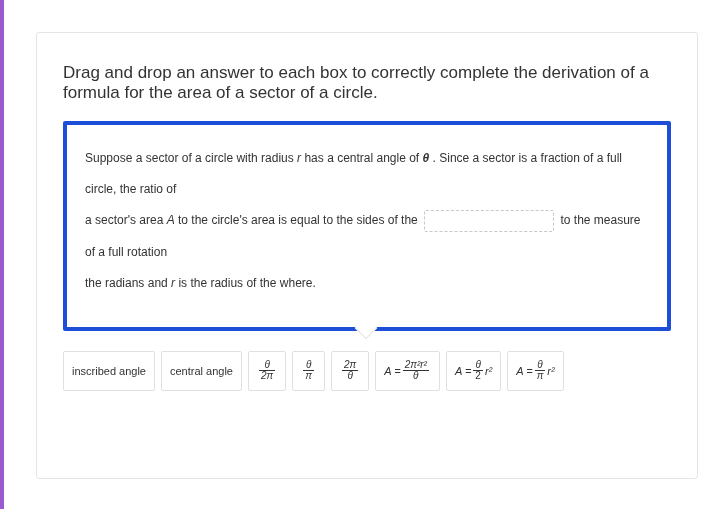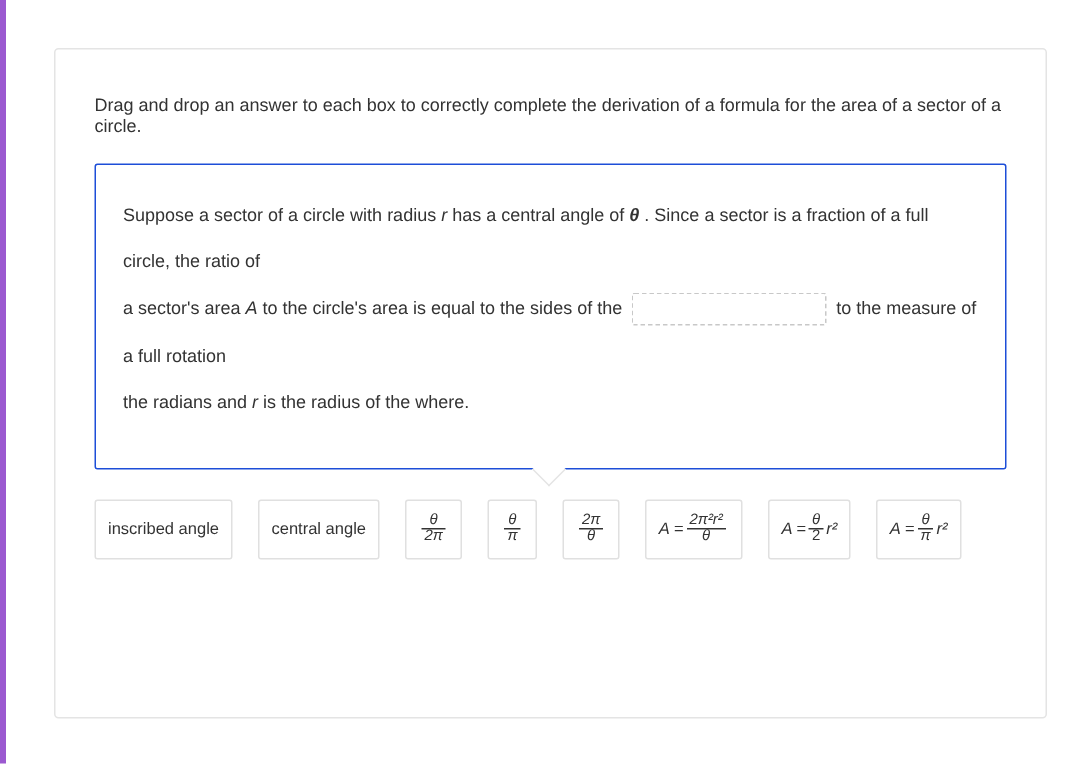--- a/index.html
+++ b/index.html
@@ -22,26 +22,26 @@
     left: 36px;
     top: 32px;
     right: 24px;
     bottom: 30px;
     border: 1px solid #e4e4e4;
     border-radius: 3px;
     padding: 30px 26px 20px 26px;
     background: #fff;
   }
   .prompt {
-    font-size: 12px;
+    font-size: 17px;
     color: #333;
     margin-bottom: 18px;
   }
   .passage-box {
-    border: 1px solid #1d4ed8;
+    border: 4px solid #1d4ed8;
     border-radius: 2px;
     padding: 18px 18px 28px 18px;
     font-size: 12px;
     color: #333;
     line-height: 2.6;
     position: relative;
   }
   .passage-box .line {
     display: block;
   }
@@ -76,21 +76,21 @@
     width: 16px; height: 16px;
     border-right: 1px solid #e4e4e4;
     border-bottom: 1px solid #e4e4e4;
     background: #fff;
     transform: rotate(45deg);
   }
   .tiles {
     margin-top: 20px;
     display: flex;
     flex-wrap: nowrap;
-    gap: 17px;
+    gap: 6px;
     align-items: stretch;
   }
   .tile {
     border: 1px solid #e0e0e0;
     border-radius: 2px;
     background: #fff;
     font-size: 11px;
     color: #333;
     padding: 8px 8px;
     display: flex;

